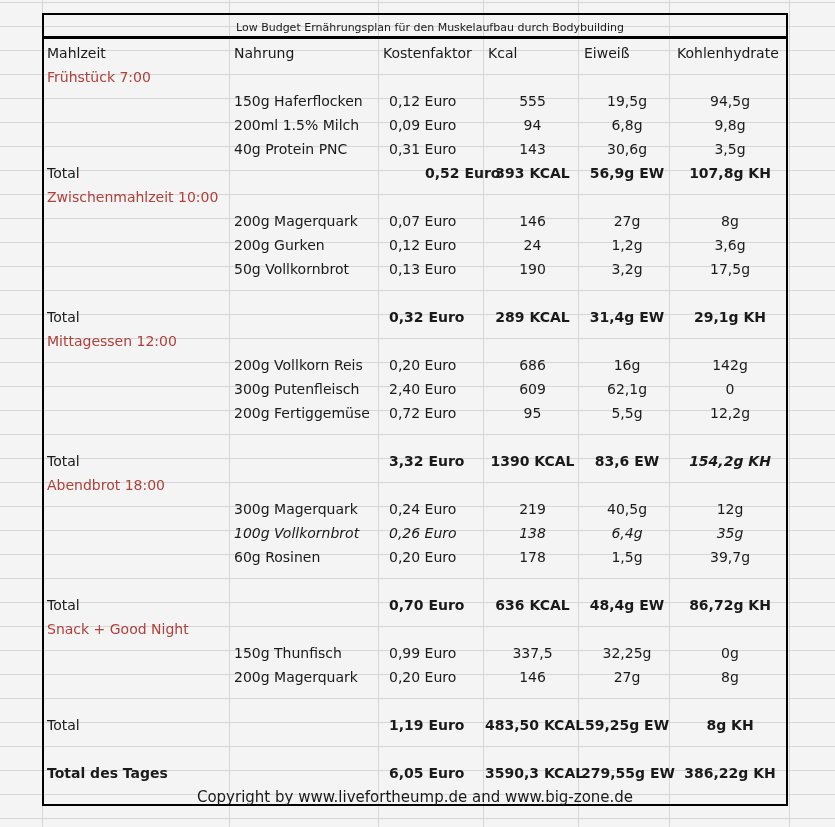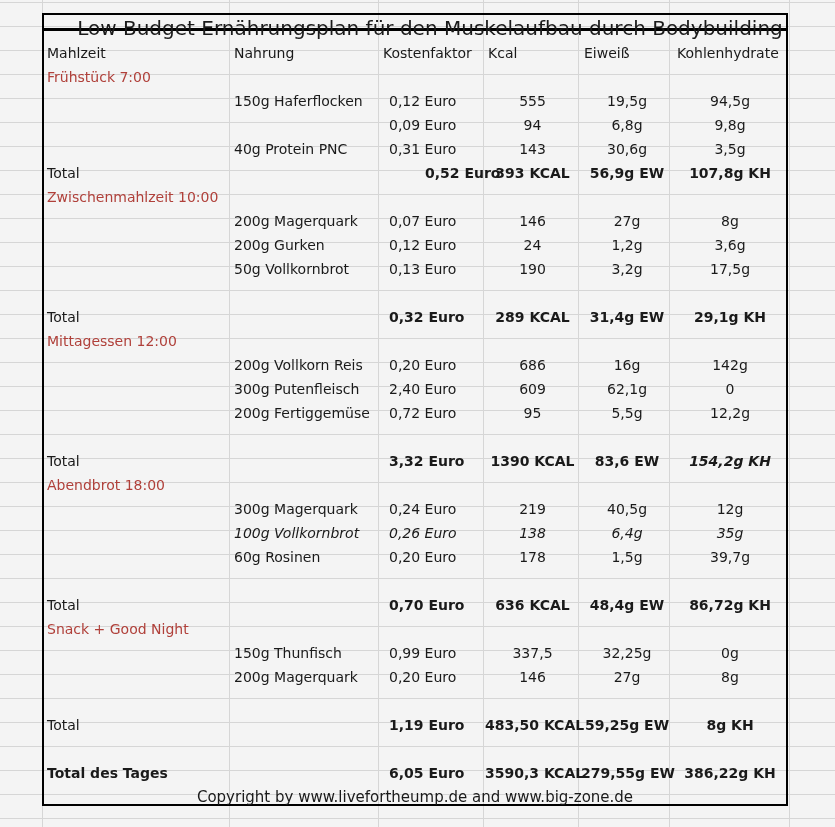--- a/index.html
+++ b/index.html
@@ -12,23 +12,23 @@
   
   .gridbg { position:absolute; inset:0; pointer-events:none; }
   .gridbg .hl { position:absolute; left:0; width:835px; height:1px; background:#d6d6d6; }
   .gridbg .vl { position:absolute; top:0; height:827px; width:1px; background:#d6d6d6; }
 
   .sheet {
     position:absolute; left:42px; top:13px; width:746px; height:793px;
     border:2px solid #000; box-sizing:border-box; background:transparent;
   }
   .title-row {
-    position:absolute; left:0; top:0; width:742px; height:16px;
+    position:absolute; left:0; top:0; width:742px; height:24px;
     border-bottom:3px solid #000; text-align:center; line-height:26px;
-    font-size:20px; padding-left:30px; box-sizing:border-box;
+    font-size:11px; padding-left:30px; box-sizing:border-box;
   }
   .row { position:absolute; left:0; width:742px; height:24px; }
   .cell { position:absolute; top:0; height:24px; line-height:24px; white-space:nowrap; overflow:visible; }
   .c0 { left:3px; width:183px; }
   .c1 { left:190px; width:146px; }
   .c2 { left:339px; width:101px; }
   .c3 { left:441px; width:95px; }
   .c4 { left:537px; width:92px; }
   .c5 { left:630px; width:112px; }
   .num { text-align:center; }
@@ -115,20 +115,21 @@
       <div class="row" style="top: 74px;">
         <div class="cell c0"></div>
         <div class="cell c1">150g Haferflocken</div>
         <div class="cell c2 cost" style="padding-left: 6px;">0,12 Euro</div>
         <div class="cell c3 num">555</div>
         <div class="cell c4 num">19,5g</div>
         <div class="cell c5 num">94,5g</div>
       </div>
       <div class="row" style="top: 98px;">
         <div class="cell c0"></div>
+        <div class="cell c1">200ml 1.5% Milch</div>
         <div class="cell c2 cost" style="padding-left: 6px;">0,09 Euro</div>
         <div class="cell c3 num">94</div>
         <div class="cell c4 num">6,8g</div>
         <div class="cell c5 num">9,8g</div>
       </div>
       <div class="row" style="top: 122px;">
         <div class="cell c0"></div>
         <div class="cell c1">40g Protein PNC</div>
         <div class="cell c2 cost" style="padding-left: 6px;">0,31 Euro</div>
         <div class="cell c3 num">143</div>

